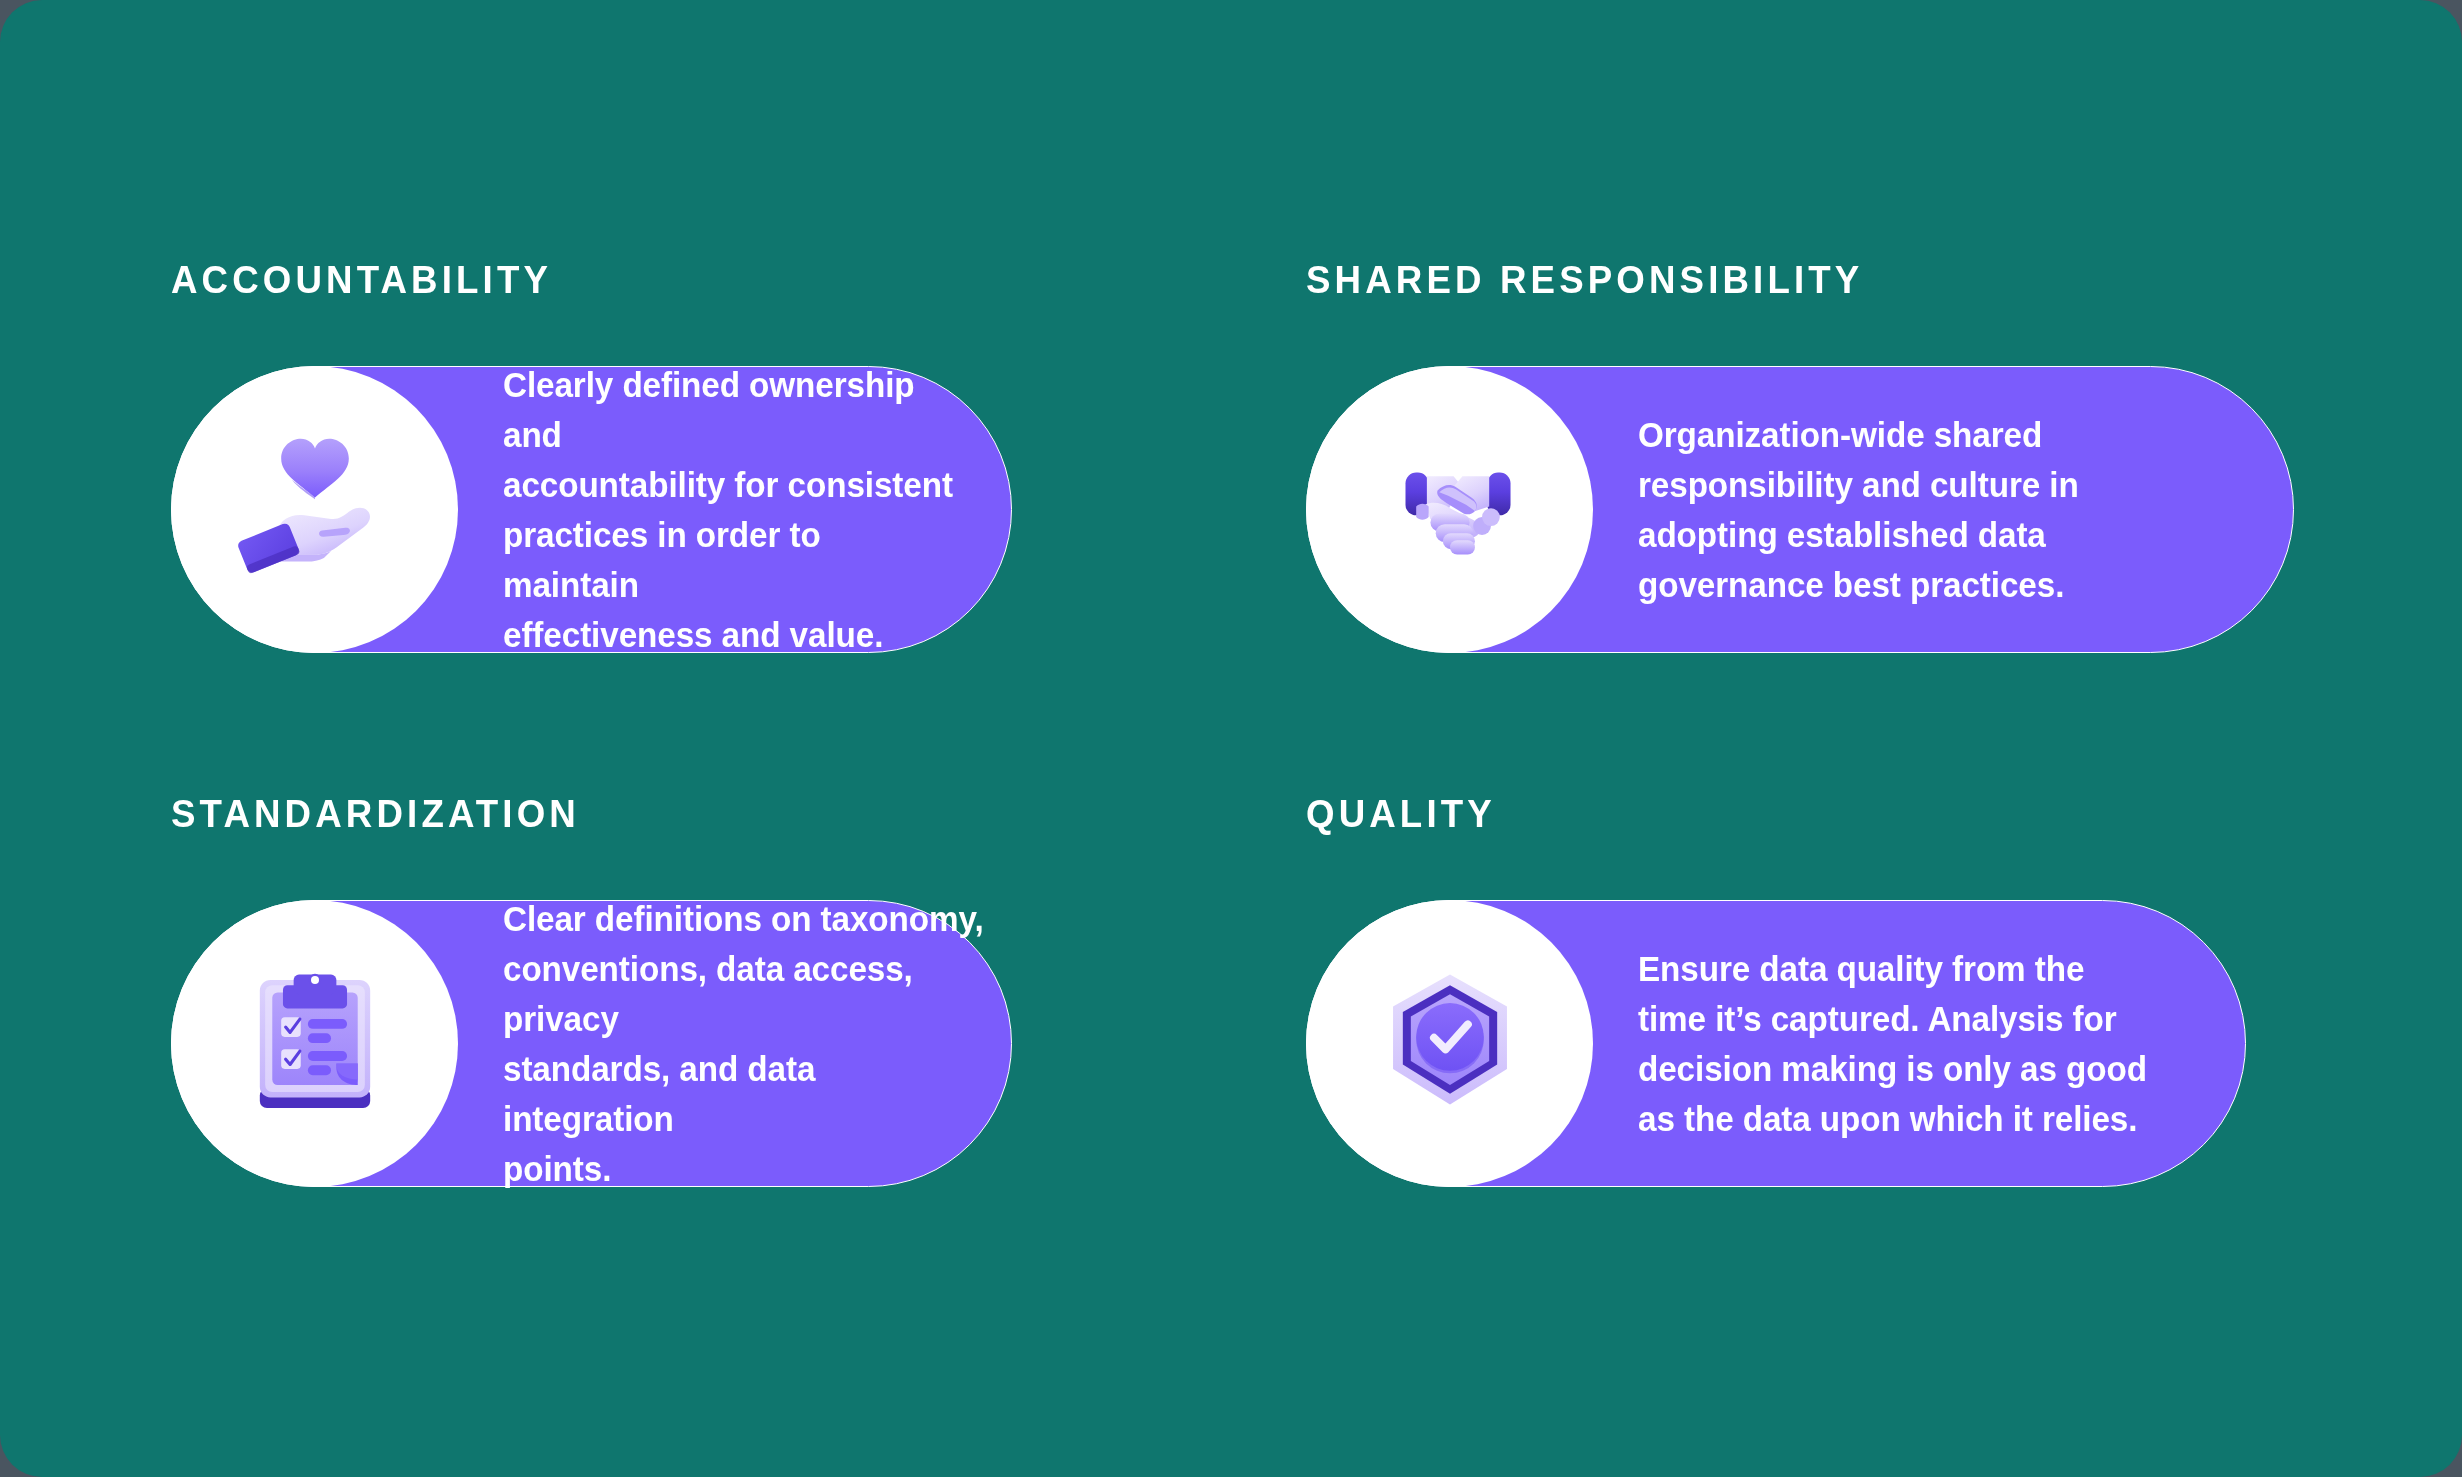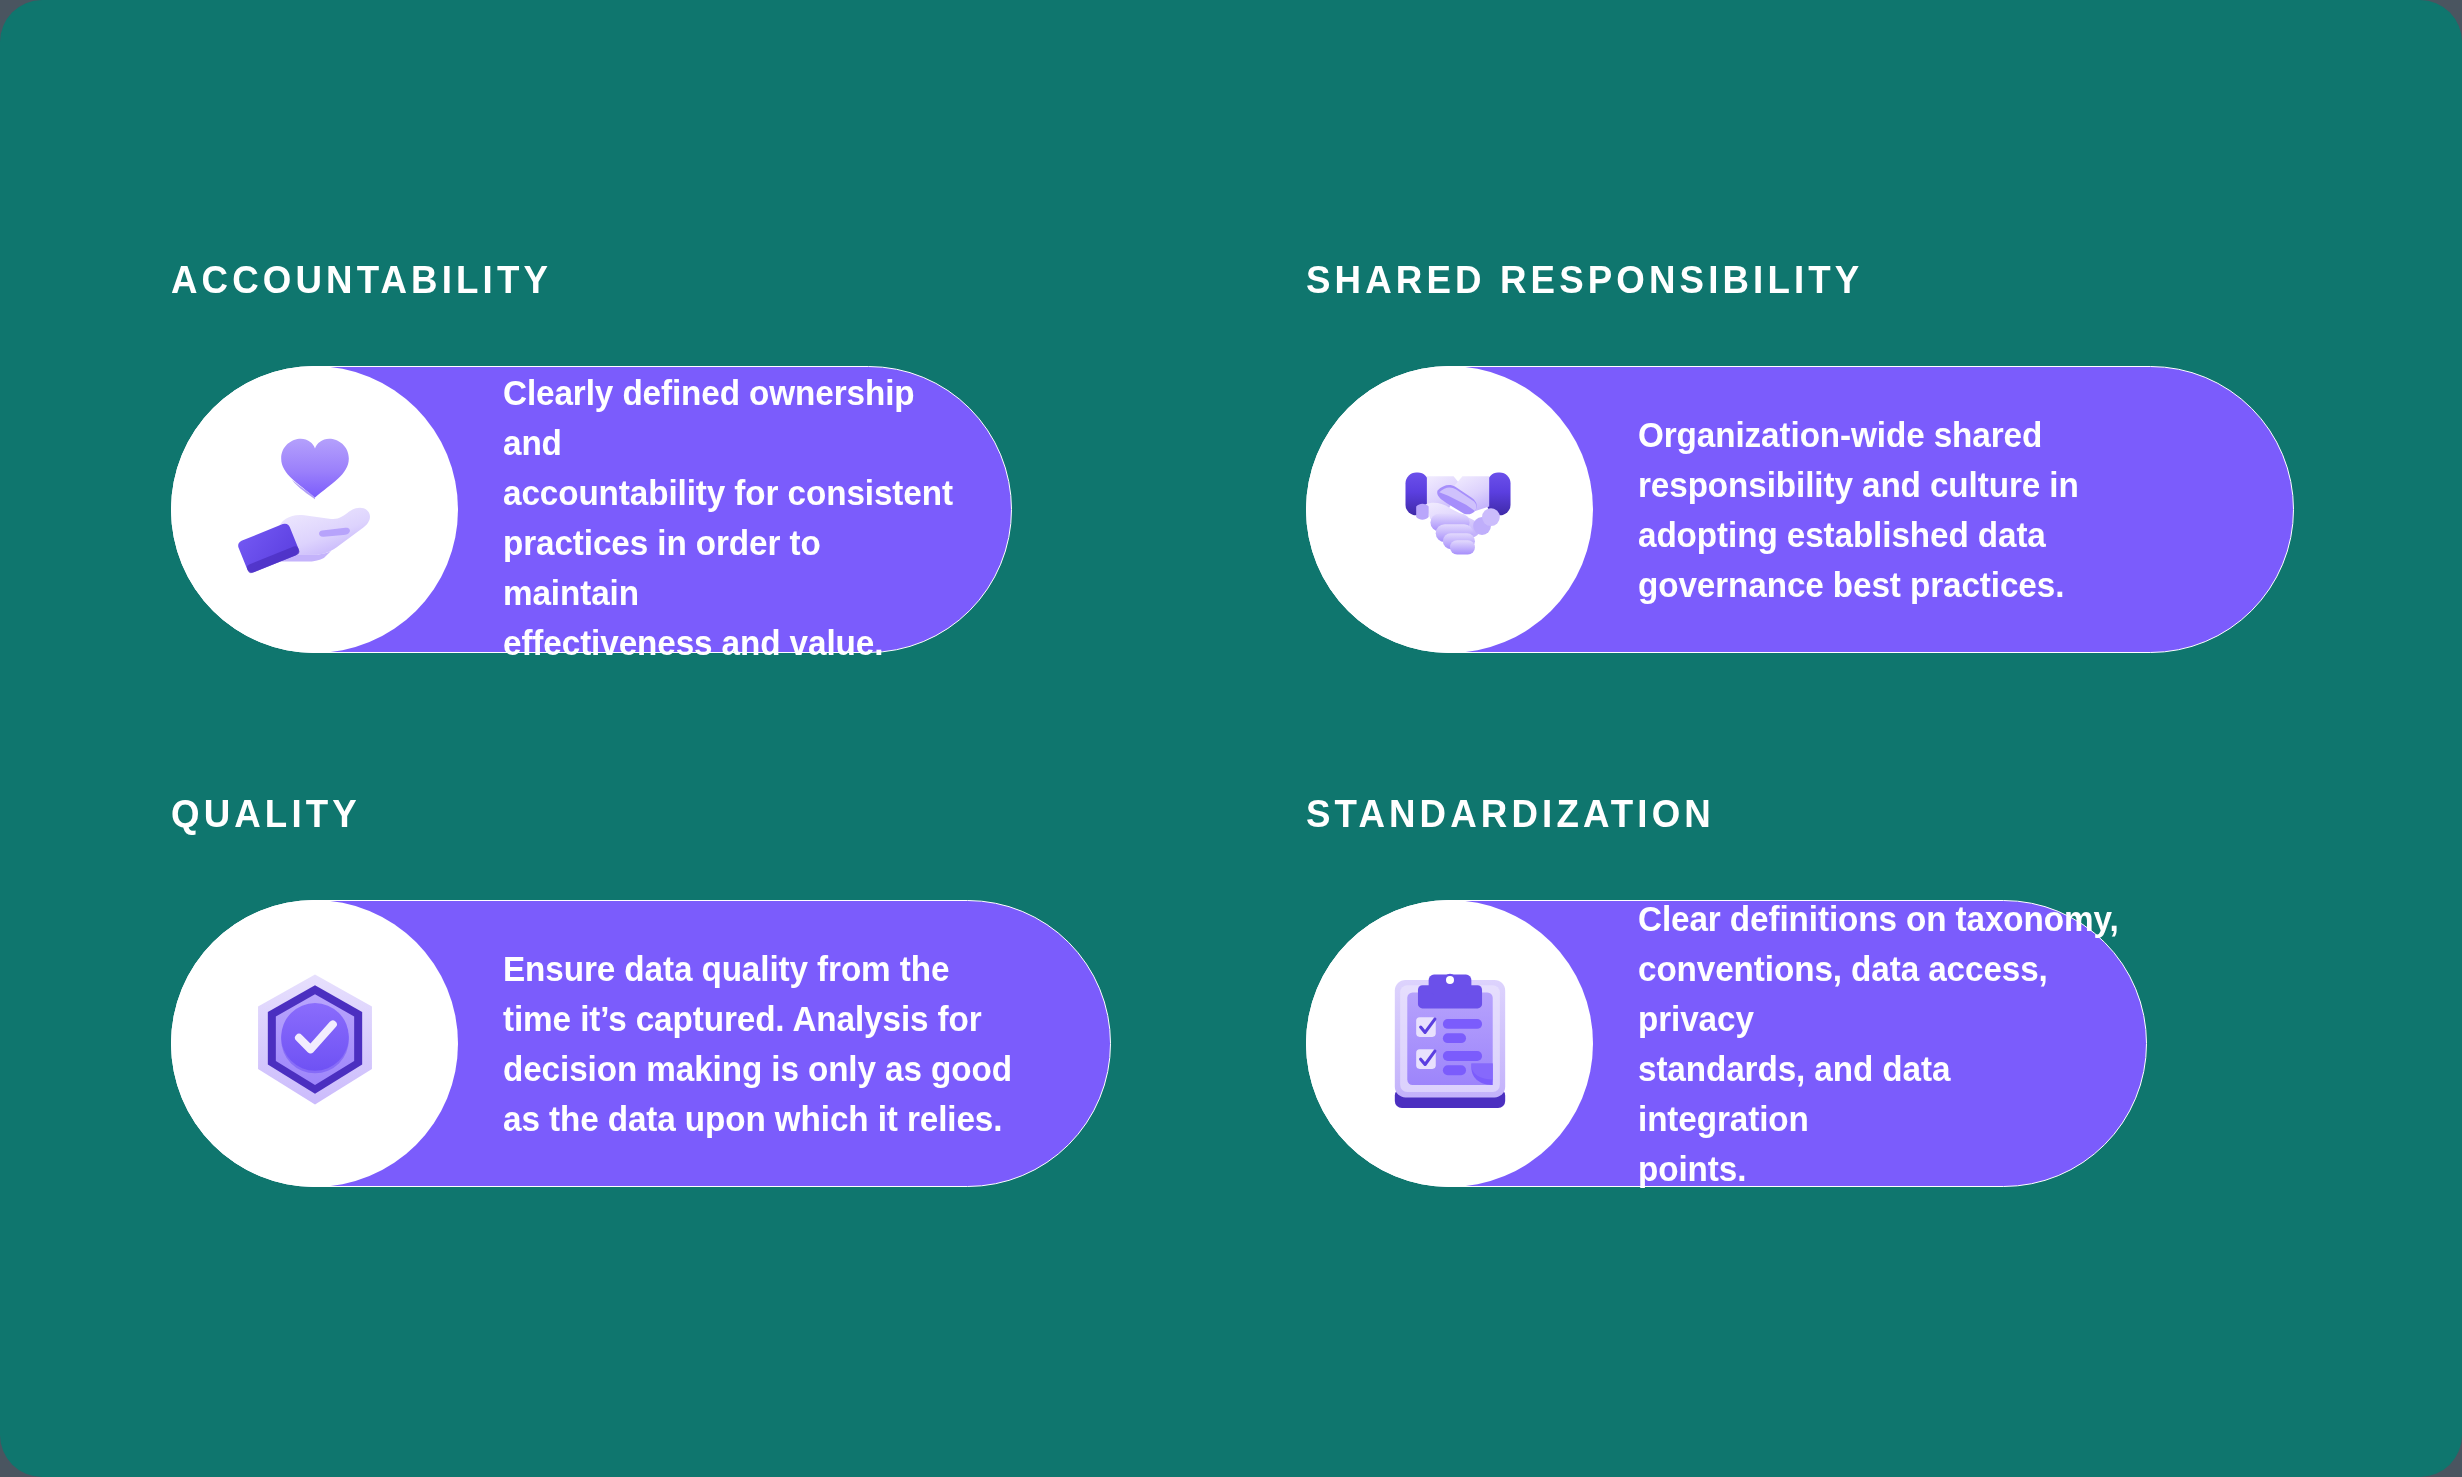--- a/index.html
+++ b/index.html
@@ -92,21 +92,21 @@
     color: #ffffff;
     font-size: 35px;
     font-weight: 700;
     line-height: 50px;
     letter-spacing: -0.1px;
     font-stretch: condensed;
     transform: scaleX(0.95);
     transform-origin: left center;
     white-space: pre-line;
   }
-  .cell.c0 .pill-text { width: 479px; margin-top: 8px; }
+  .cell.c0 .pill-text { width: 479px; }
   .cell.c1 .pill-text { width: 547px; }
   .cell.c2 .pill-text { width: 506px; }
   .cell.c3 .pill-text { width: 547px; }
 </style>
 </head>
 <body>
 
 <div id="canvas">
   <div class="grid">
 
@@ -197,20 +197,70 @@
             <rect x="92" y="126" width="36" height="18" rx="9"></rect>
             <rect x="100" y="134" width="28" height="16" rx="8"></rect>
           </g>
           <circle cx="136" cy="118" r="10" fill="#bfaefb"></circle>
           <circle cx="146" cy="108" r="10" fill="#cbbcfc"></circle>
           <path d="M62 96 C 66 92 72 92 76 96 L 76 108 C 72 112 66 112 62 108 Z" fill="#b9a6fb"></path>
         </svg>
       </div>
     </div>
 
+    <div class="cell c2">
+      <div class="cell-heading">STANDARDIZATION</div>
+      <div class="pill"></div>
+      <div class="pill-text">
+        <p>Clear definitions on taxonomy,
+conventions, data access, privacy
+standards, and data integration
+points.</p>
+      </div>
+      <div class="icon-disc">
+        <svg viewBox="0 0 200 200">
+          <defs>
+            <linearGradient id="brd" x1="0" y1="0" x2="0" y2="1">
+              <stop offset="0%" stop-color="#ddd3fd"></stop>
+              <stop offset="100%" stop-color="#c3b2fb"></stop>
+            </linearGradient>
+            <linearGradient id="pag" x1="0" y1="0" x2="0" y2="1">
+              <stop offset="0%" stop-color="#b6a2fc"></stop>
+              <stop offset="100%" stop-color="#9d85fb"></stop>
+            </linearGradient>
+          </defs>
+
+          <rect x="38" y="150" width="124" height="22" rx="8" fill="#4b2fc0"></rect>
+
+          <rect x="38" y="28" width="124" height="132" rx="12" fill="url(#brd)"></rect>
+          <rect x="44" y="34" width="112" height="120" rx="8" fill="#efe9fe" opacity="0.55"></rect>
+
+          <rect x="52" y="42" width="96" height="104" rx="6" fill="url(#pag)"></rect>
+
+          <rect x="64" y="34" width="72" height="26" rx="5" fill="#6b50ea"></rect>
+          <rect x="76" y="22" width="48" height="22" rx="6" fill="#6b50ea"></rect>
+          <circle cx="100" cy="28" r="7" fill="#6b50ea"></circle>
+          <circle cx="100" cy="28" r="4.5" fill="#ffffff"></circle>
+
+          <rect x="62" y="70" width="22" height="22" rx="4" fill="#e8e1fd"></rect>
+          <path d="M67 81 L 72 87 L 83 72" fill="none" stroke="#5b3fe0" stroke-width="3.5" stroke-linecap="round" stroke-linejoin="round"></path>
+          <rect x="92" y="72" width="44" height="11" rx="5.5" fill="#7b5cfc"></rect>
+          <rect x="92" y="88" width="26" height="11" rx="5.5" fill="#7b5cfc"></rect>
+
+          <rect x="62" y="106" width="22" height="22" rx="4" fill="#e8e1fd"></rect>
+          <path d="M67 117 L 72 123 L 83 108" fill="none" stroke="#5b3fe0" stroke-width="3.5" stroke-linecap="round" stroke-linejoin="round"></path>
+          <rect x="92" y="108" width="44" height="11" rx="5.5" fill="#7b5cfc"></rect>
+          <rect x="92" y="124" width="26" height="11" rx="5.5" fill="#7b5cfc"></rect>
+
+          <path d="M124 122 L 148 122 L 148 146 C 136 146 124 140 124 126 Z" fill="#7b5cfc"></path>
+          <path d="M124 122 L 148 122 L 148 140 C 134 140 124 134 124 124 Z" fill="#8d72fb" opacity="0.6"></path>
+        </svg>
+      </div>
+    </div>
+
     <div class="cell c3">
       <div class="cell-heading">QUALITY</div>
       <div class="pill"></div>
       <div class="pill-text">
         <p>Ensure data quality from the
 time it’s captured. Analysis for
 decision making is only as good
 as the data upon which it relies.</p>
       </div>
       <div class="icon-disc">
@@ -236,65 +286,15 @@
 
           <path d="M100 44 L 144 69 L 144 119 L 100 146 L 56 119 L 56 69 Z" fill="url(#sh2)"></path>
 
           <circle cx="100" cy="95" r="38" fill="#6f52f4" opacity="0.55"></circle>
           <circle cx="100" cy="92" r="38" fill="url(#bdg)"></circle>
           <path d="M82 93 L 95 106 L 120 78" fill="none" stroke="#f2edfe" stroke-width="9" stroke-linecap="round" stroke-linejoin="round"></path>
         </svg>
       </div>
     </div>
 
-    <div class="cell c2">
-      <div class="cell-heading">STANDARDIZATION</div>
-      <div class="pill"></div>
-      <div class="pill-text">
-        <p>Clear definitions on taxonomy,
-conventions, data access, privacy
-standards, and data integration
-points.</p>
-      </div>
-      <div class="icon-disc">
-        <svg viewBox="0 0 200 200">
-          <defs>
-            <linearGradient id="brd" x1="0" y1="0" x2="0" y2="1">
-              <stop offset="0%" stop-color="#ddd3fd"></stop>
-              <stop offset="100%" stop-color="#c3b2fb"></stop>
-            </linearGradient>
-            <linearGradient id="pag" x1="0" y1="0" x2="0" y2="1">
-              <stop offset="0%" stop-color="#b6a2fc"></stop>
-              <stop offset="100%" stop-color="#9d85fb"></stop>
-            </linearGradient>
-          </defs>
-
-          <rect x="38" y="150" width="124" height="22" rx="8" fill="#4b2fc0"></rect>
-
-          <rect x="38" y="28" width="124" height="132" rx="12" fill="url(#brd)"></rect>
-          <rect x="44" y="34" width="112" height="120" rx="8" fill="#efe9fe" opacity="0.55"></rect>
-
-          <rect x="52" y="42" width="96" height="104" rx="6" fill="url(#pag)"></rect>
-
-          <rect x="64" y="34" width="72" height="26" rx="5" fill="#6b50ea"></rect>
-          <rect x="76" y="22" width="48" height="22" rx="6" fill="#6b50ea"></rect>
-          <circle cx="100" cy="28" r="7" fill="#6b50ea"></circle>
-          <circle cx="100" cy="28" r="4.5" fill="#ffffff"></circle>
-
-          <rect x="62" y="70" width="22" height="22" rx="4" fill="#e8e1fd"></rect>
-          <path d="M67 81 L 72 87 L 83 72" fill="none" stroke="#5b3fe0" stroke-width="3.5" stroke-linecap="round" stroke-linejoin="round"></path>
-          <rect x="92" y="72" width="44" height="11" rx="5.5" fill="#7b5cfc"></rect>
-          <rect x="92" y="88" width="26" height="11" rx="5.5" fill="#7b5cfc"></rect>
-
-          <rect x="62" y="106" width="22" height="22" rx="4" fill="#e8e1fd"></rect>
-          <path d="M67 117 L 72 123 L 83 108" fill="none" stroke="#5b3fe0" stroke-width="3.5" stroke-linecap="round" stroke-linejoin="round"></path>
-          <rect x="92" y="108" width="44" height="11" rx="5.5" fill="#7b5cfc"></rect>
-          <rect x="92" y="124" width="26" height="11" rx="5.5" fill="#7b5cfc"></rect>
-
-          <path d="M124 122 L 148 122 L 148 146 C 136 146 124 140 124 126 Z" fill="#7b5cfc"></path>
-          <path d="M124 122 L 148 122 L 148 140 C 134 140 124 134 124 124 Z" fill="#8d72fb" opacity="0.6"></path>
-        </svg>
-      </div>
-    </div>
-
   </div>
 </div>
 
 
 </body></html>

